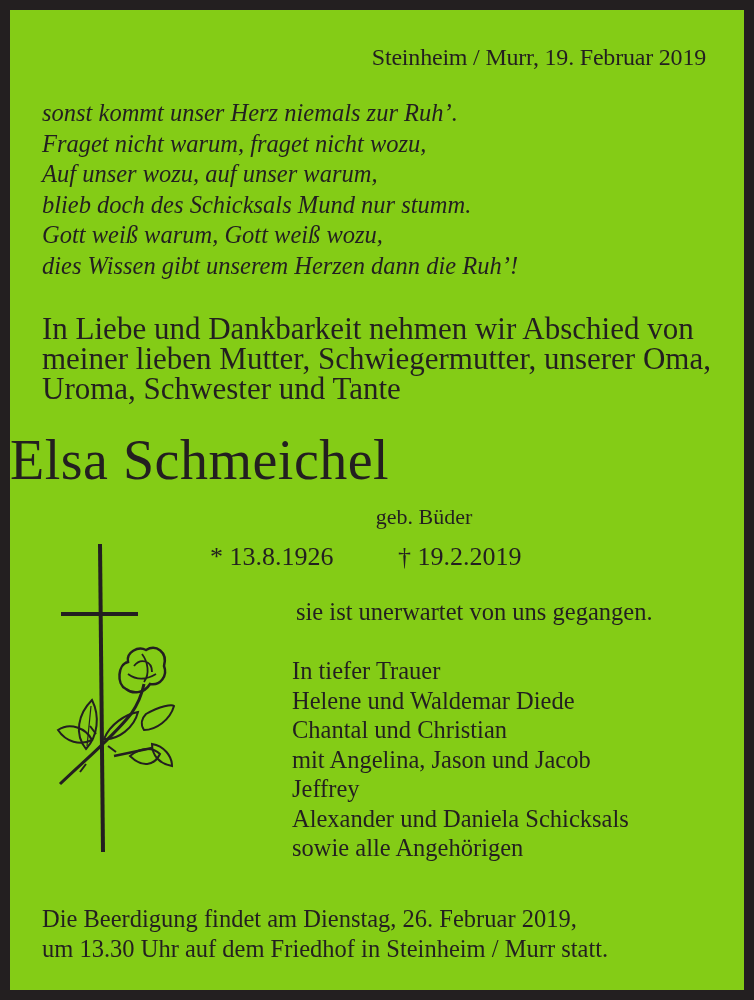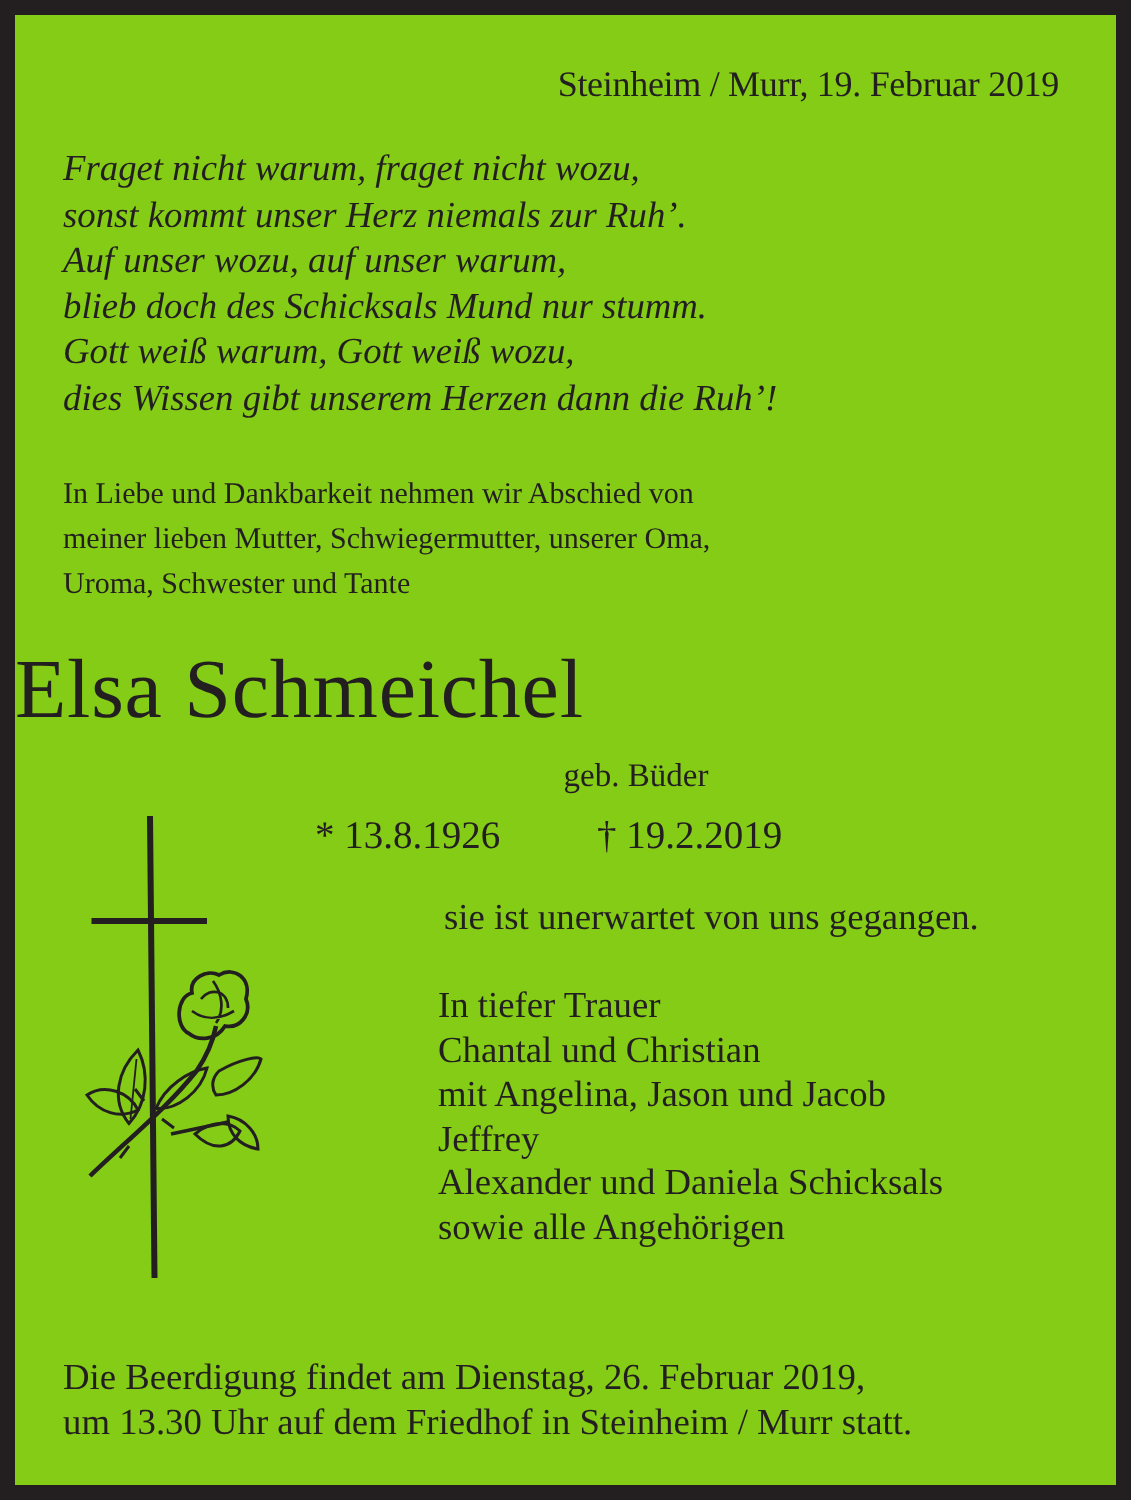--- a/index.html
+++ b/index.html
@@ -9,41 +9,41 @@
       font-family: "Liberation Serif", "DejaVu Serif", serif;
       color: #231f20;
     }
     .page {
       position: absolute; left: 10px; top: 10px; width: 734px; height: 980px;
       background: #84cc16;
     }
     .abs { position: absolute; white-space: nowrap; }
     .place-date { right: 38px; top: 34px; font-size: 24px; letter-spacing: -0.2px; }
     .poem { left: 32px; top: 88px; font-style: italic; font-size: 24.5px; line-height: 30.5px; }
-    .intro { left: 32px; top: 304px; font-size: 20px; line-height: 30px; }
+    .intro { left: 32px; top: 304px; font-size: 31px; line-height: 30px; }
     .name { left: 0; width: 670px; top: 418px; text-align: left; font-size: 56px; letter-spacing: 0.5px; }
     .maiden { left: 0; width: 734px; top: 494px; text-align: center; font-size: 22px; padding-left: 47px; }
     .dates { left: 200px; top: 532px; font-size: 26px; }
     .dates span { display: inline-block; }
     .birth { margin-right: 58px; }
     .unexpected { left: 286px; top: 588px; font-size: 24.5px; }
     .mourners { left: 282px; top: 646px; font-size: 24.5px; line-height: 29.5px; }
     .funeral { left: 32px; top: 894px; font-size: 24.5px; line-height: 30px; }
     .cross-rose { position: absolute; left: 46px; top: 524px; width: 120px; height: 320px; }
   </style>
 </head>
 <body>
 
 <div class="page">
 
   <div class="abs place-date">Steinheim / Murr, 19. Februar 2019</div>
 
   <div class="abs poem">
+    <div>sonst kommt unser Herz niemals zur Ruh’.</div>
     <div>Fraget nicht warum, fraget nicht wozu,</div>
-    <div>sonst kommt unser Herz niemals zur Ruh’.</div>
     <div>Auf unser wozu, auf unser warum,</div>
     <div>blieb doch des Schicksals Mund nur stumm.</div>
     <div>Gott weiß warum, Gott weiß wozu,</div>
     <div>dies Wissen gibt unserem Herzen dann die Ruh’!</div>
   </div>
 
   <div class="abs intro">
     <div>In Liebe und Dankbarkeit nehmen wir Abschied von</div>
     <div>meiner lieben Mutter, Schwiegermutter, unserer Oma,</div>
     <div>Uroma, Schwester und Tante</div>
@@ -75,20 +75,21 @@
     <path d="M90 180 C104 172, 116 170, 118 172 C114 186, 100 196, 88 196 C84 190, 86 184, 90 180 Z" fill="none" stroke="#231f20" stroke-width="2"></path>
     <path d="M74 222 C86 212, 98 214, 104 220 C98 232, 86 234, 74 222 Z" fill="none" stroke="#231f20" stroke-width="2"></path>
     <path d="M96 210 C108 212, 116 222, 116 232 C104 230, 96 222, 96 210 Z" fill="none" stroke="#231f20" stroke-width="2"></path>
     <path d="M58 222 L96 214" stroke="#231f20" stroke-width="2.5"></path>
   </svg>
 
   <div class="abs unexpected">sie ist unerwartet von uns gegangen.</div>
 
   <div class="abs mourners">
     <div>In tiefer Trauer</div>
+    <div>Helene und Waldemar Diede</div>
     <div>Chantal und Christian</div>
     <div>mit Angelina, Jason und Jacob</div>
     <div>Jeffrey</div>
     <div>Alexander und Daniela Schicksals</div>
     <div>sowie alle Angehörigen</div>
   </div>
 
   <div class="abs funeral">
     <div>Die Beerdigung findet am Dienstag, 26. Februar 2019,</div>
     <div>um 13.30 Uhr auf dem Friedhof in Steinheim / Murr statt.</div>

